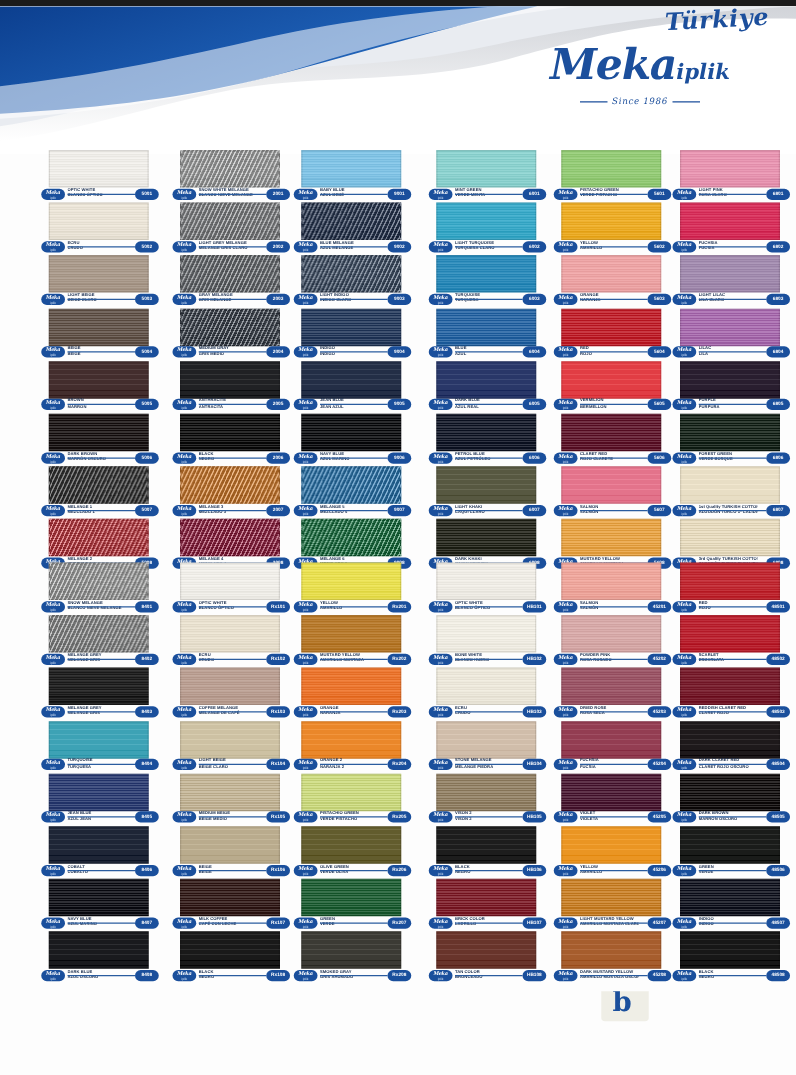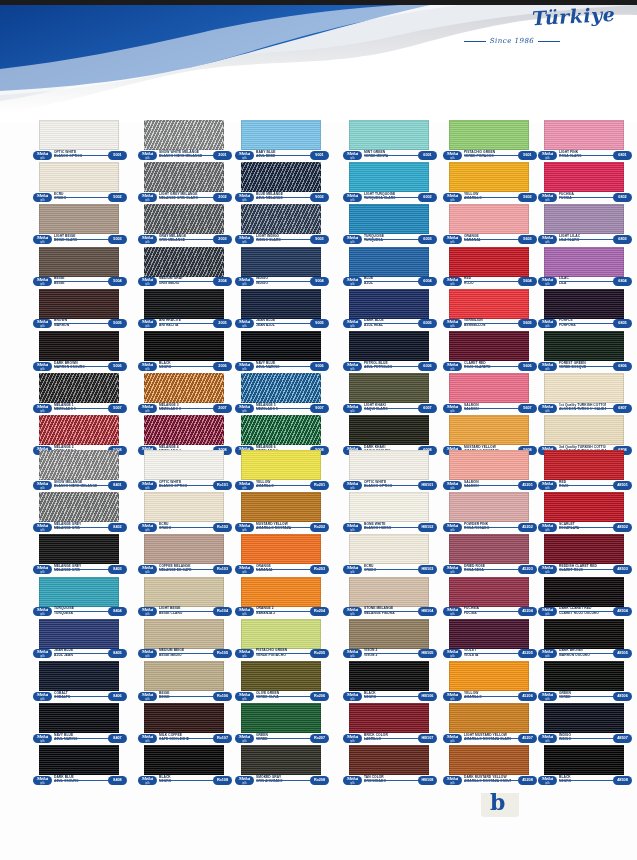--- a/index.html
+++ b/index.html
@@ -193,20 +193,23 @@
           <stop offset="100%" stop-color="#ffffff"></stop>
         </linearGradient>
       </defs>
       <path d="M0,0 L637,0 L637,10 C520,8 470,26 400,44 C320,64 250,52 170,70 C110,83 60,100 0,108 Z" fill="url(#greygrad)" opacity="0.85"></path>
       <path d="M0,0 L637,0 C560,4 470,14 390,32 C300,52 240,44 160,60 C100,72 55,88 0,96 Z" fill="#e9ecf1"></path>
       <path d="M0,0 L430,0 C360,16 300,34 240,50 C175,68 110,80 0,86 Z" fill="url(#bluegrad)"></path>
       <path d="M0,64 C70,56 130,44 200,28 C260,14 330,4 400,0 L460,0 C380,10 310,28 245,48 C180,68 95,84 0,90 Z" fill="#ffffff" opacity="0.55"></path>
     </svg>
     <div class="brand">
       <div class="turkiye">Türkiye</div>
+      <div class="meka">
+        <span>Meka</span><span class="sub">iplik</span>
+      </div>
       <div class="since">Since 1986</div>
     </div>
   </div>
 
   <div class="grid" id="grid">
       <div class="col" style="left: 30px;">
         <div class="cell" style="position: absolute; left: 0px; top: 0px;">
           <div class="sw striae" style="background-color: rgb(243, 241, 236);"></div>
           <div class="lab">
             <div class="badge">

